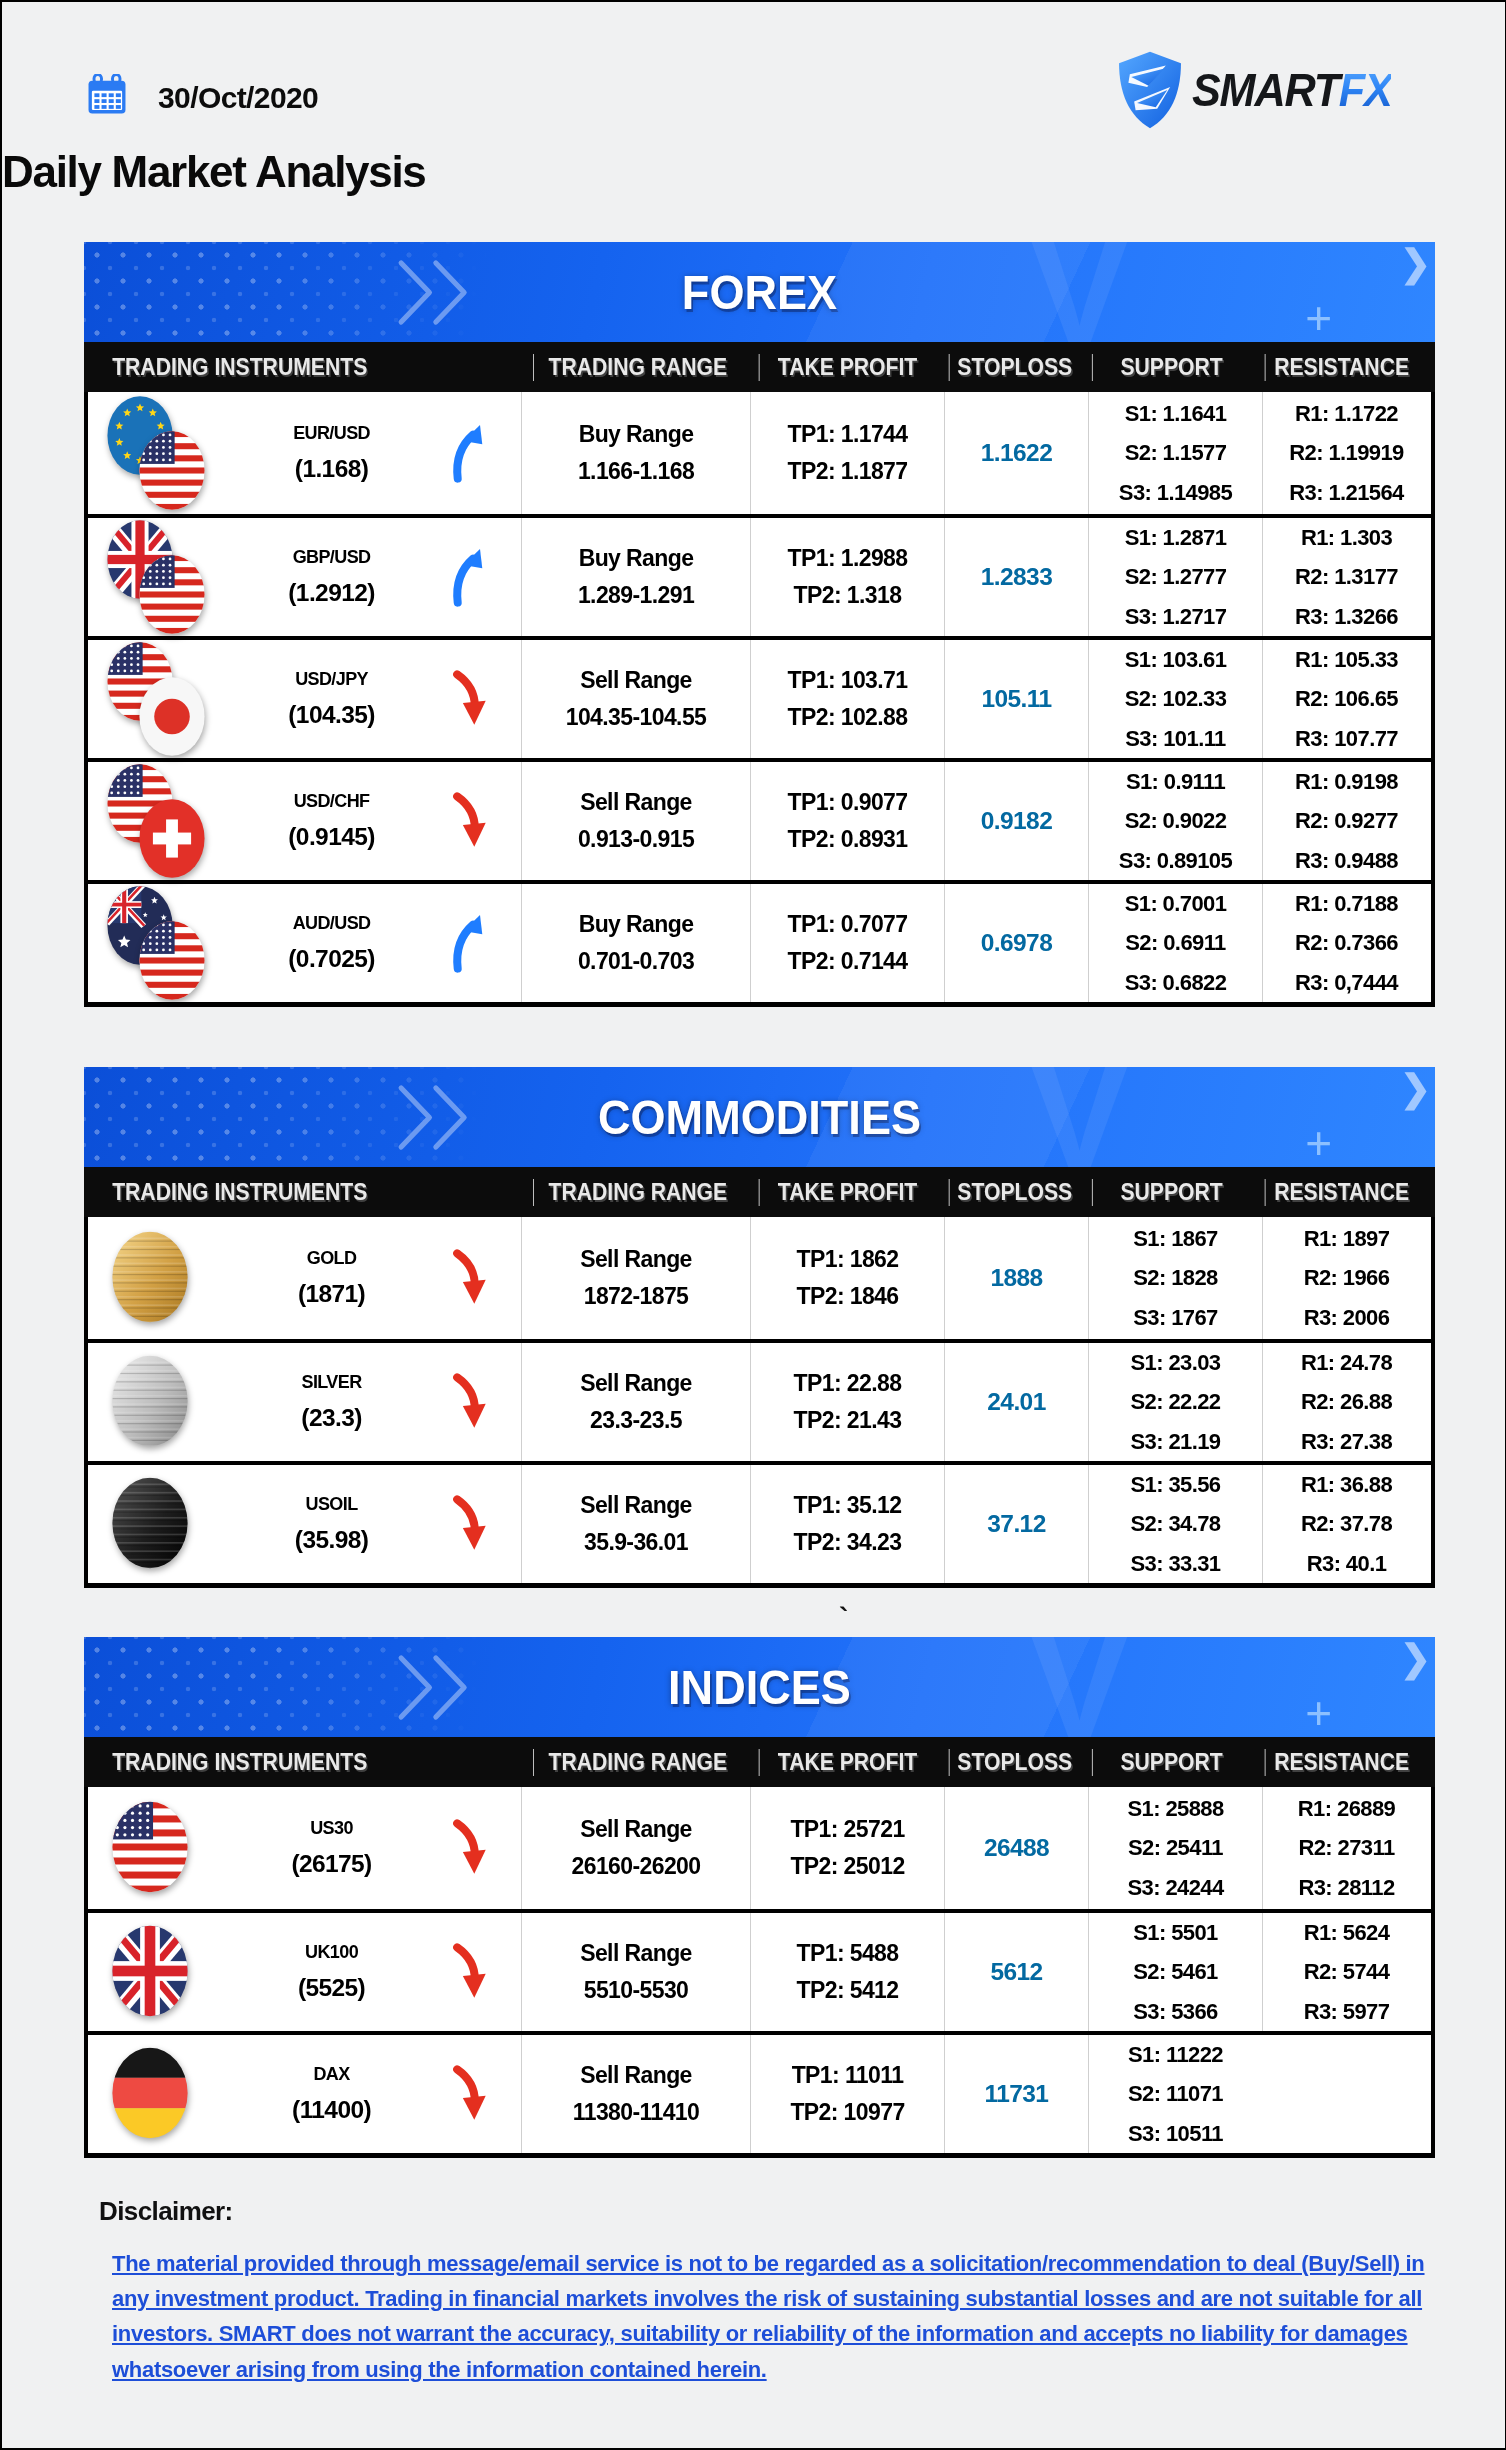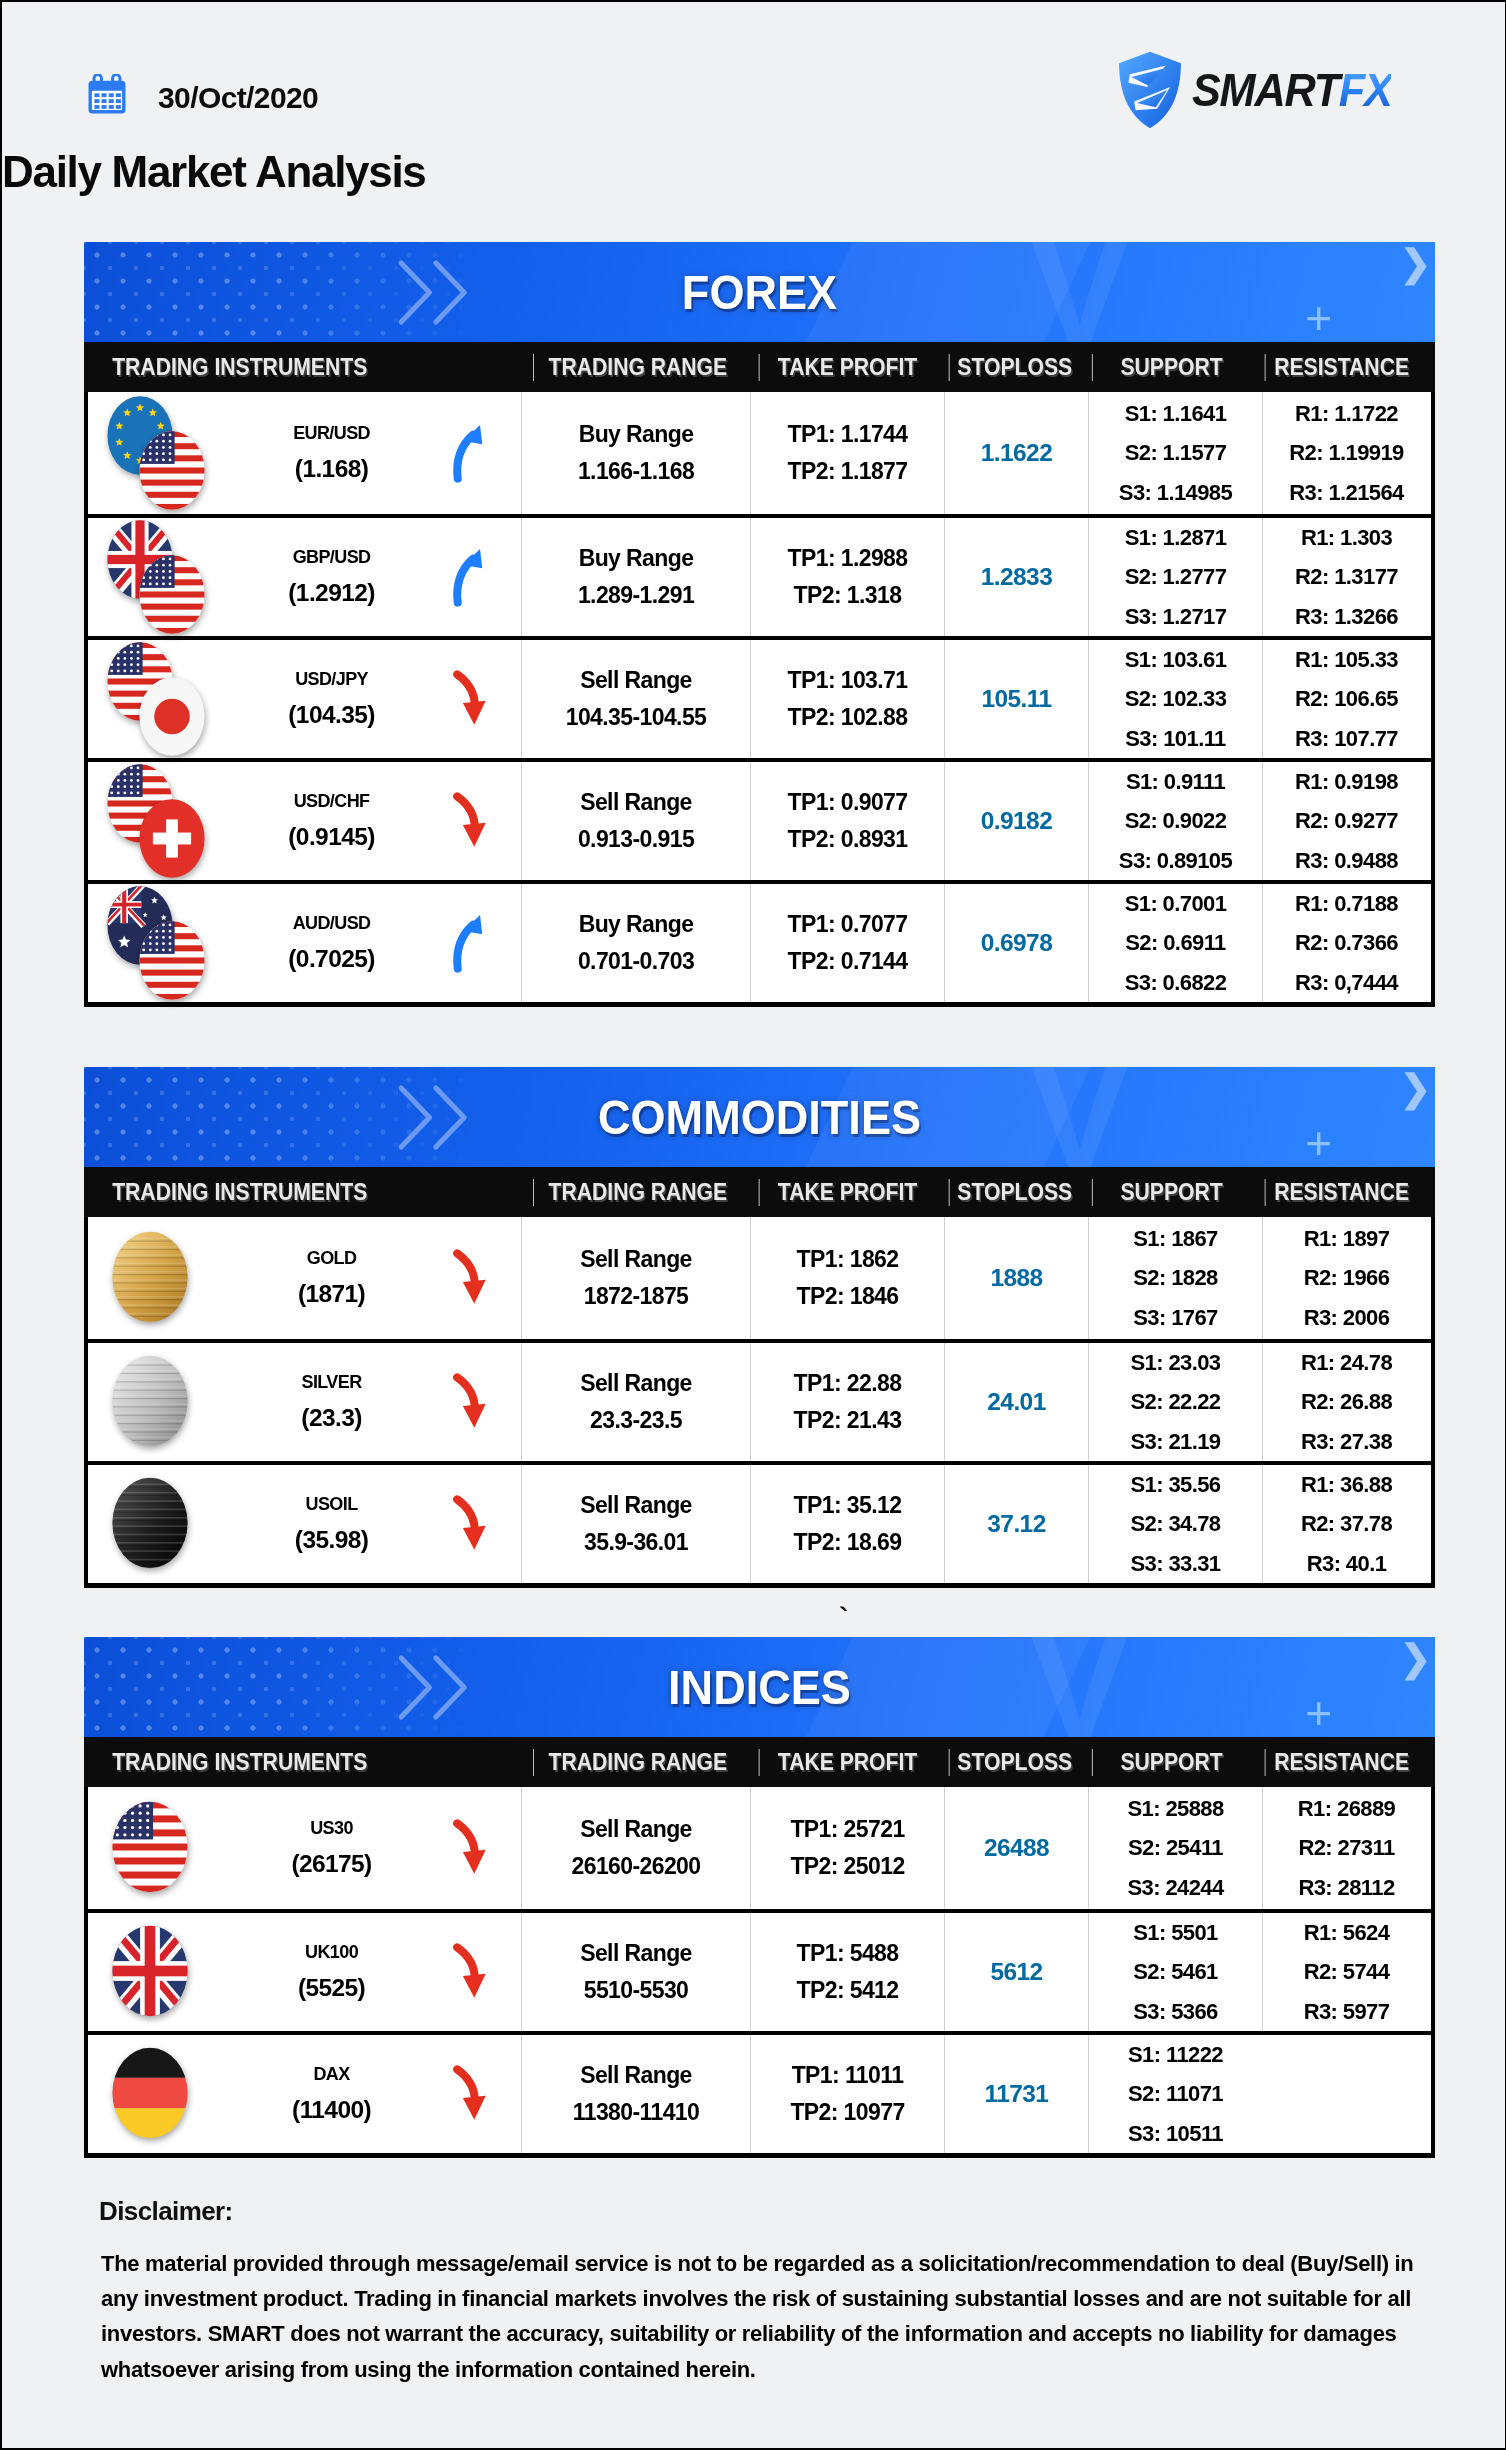--- a/index.html
+++ b/index.html
@@ -66,22 +66,22 @@
   .dir-arrow { width:40px; height:67px; margin-right:33px; flex:none; }
 
   .tline  { font-size:23px; font-weight:800; color:#000; letter-spacing:-0.6px; line-height:1.62; }
   .sl-val { font-size:24.5px; font-weight:800; color:#0369a1; letter-spacing:-0.6px; }
   .srline { font-size:22px; font-weight:800; color:#000; letter-spacing:-0.6px; line-height:1.78; }
 
   .stray { position:absolute; left:837px; top:1600px; font-size:28px; font-weight:800; color:#111; }
 
   
   .disc-h { position:absolute; left:97px; top:2194px; font-size:26px; font-weight:800; color:#111; letter-spacing:-0.6px; }
-  .disc-b { position:absolute; left:99px; top:2244px; width:1320px;
-    font-size:22px; font-weight:700; color:#000000; letter-spacing:-0.3px; line-height:1.6; }
+  .disc-b { position:absolute; left:110px; top:2244px; width:1320px;
+    font-size:22px; font-weight:700; color:#1d4ed8; letter-spacing:-0.3px; line-height:1.6;text-decoration:underline; }
 </style>
 </head>
 <body>
 
 <div class="page">
 
   <svg class="cal" viewBox="0 0 100 100">
     <rect x="6" y="16" width="88" height="78" rx="9" fill="#2b7bf3"></rect>
     <rect x="14" y="40" width="72" height="46" rx="3" fill="#ffffff"></rect>
     <g fill="#2b7bf3">
@@ -846,21 +846,21 @@
       <path d="M16 8 C36 22 47 42 47 64" fill="none" stroke="#e42f1f" stroke-width="14" stroke-linecap="round"></path>
       <polygon points="26,58 66,54 46,96" fill="#e42f1f"></polygon>
               </svg>
       </div>
       <div class="cell c1">
         <div class="tline">Sell Range</div>
         <div class="tline">35.9-36.01</div>
       </div>
       <div class="cell c2">
         <div class="tline">TP1: 35.12</div>
-        <div class="tline">TP2: 18.69</div>
+        <div class="tline">TP2: 34.23</div>
       </div>
       <div class="cell c3">
         <div class="sl-val">37.12</div>
       </div>
       <div class="cell c4">
         <div class="srline">S1: 35.56</div>
         <div class="srline">S2: 34.78</div>
         <div class="srline">S3: 33.31</div>
       </div>
       <div class="cell c5">

